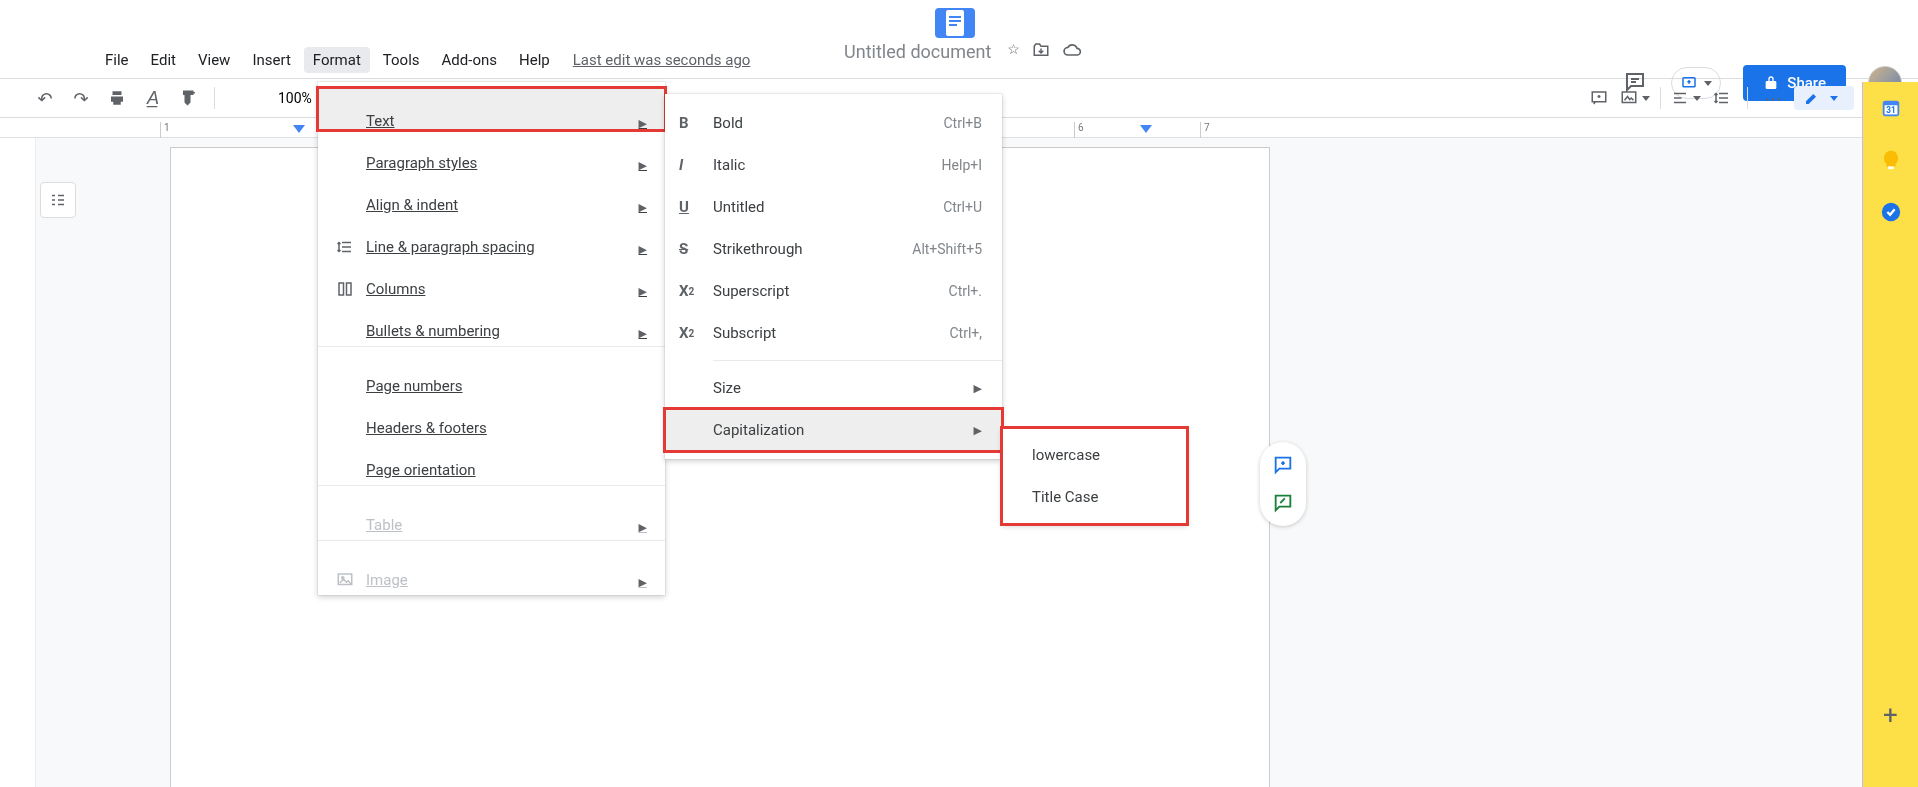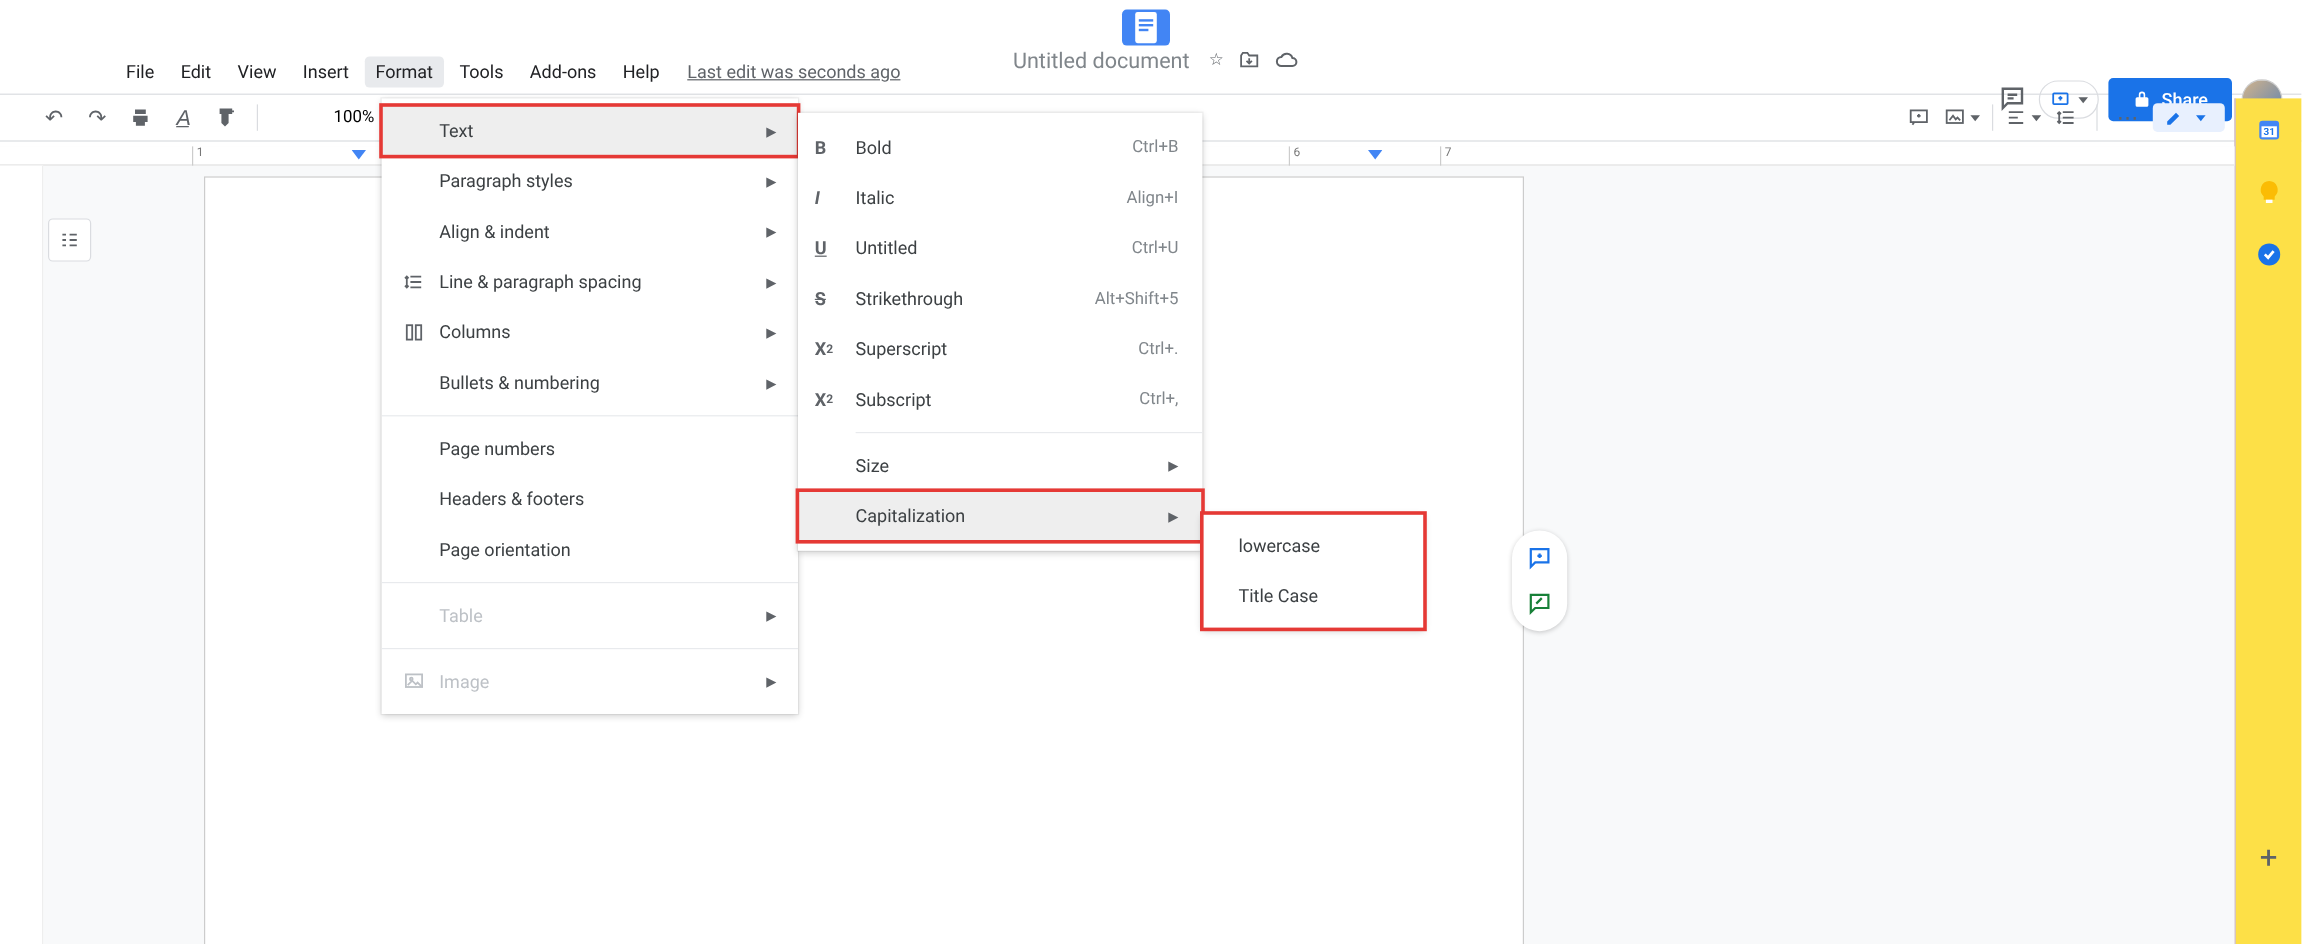--- a/index.html
+++ b/index.html
@@ -6,21 +6,21 @@
   body { background: #fff; color: #3c4043; font-size: 14px; width: 1918px; height: 787px; overflow: hidden; position: relative; }
 
   
   .titlebar { display: flex; align-items: center; padding: 8px 16px 0 16px; height: 44px; flex-direction: column; }
   .docs-logo { width: 40px; height: 40px; background: #4285f4; border-radius: 4px; display: flex; align-items: center; justify-content: center; margin-right: 8px; }
   .docs-logo svg { width: 24px; height: 30px; }
   .title-block { flex: 0 0 auto; display: flex; align-items: center; }
   .doc-title { font-size: 18px; color: #80868b; padding: 2px 7px; border: 1px solid transparent; border-radius: 4px; }
   .title-icons { display: flex; gap: 12px; margin-left: 8px; color: #5f6368; }
   .title-icons span { cursor: pointer; }
-  .right-actions { margin-left: auto; display: flex; align-items: center; gap: 8px; }
+  .right-actions { margin-left: auto; display: flex; align-items: center; gap: 22px; }
   .presence-btn { width: 50px; height: 32px; border: 1px solid #dadce0; border-radius: 16px; display: flex; align-items: center; justify-content: center; gap:2px; color:#1a73e8; }
   .share-btn { background: #1a73e8; color: #fff; border-radius: 4px; height: 36px; padding: 0 20px; display: flex; align-items: center; gap: 8px; font-weight: 500; font-size: 15px; cursor: pointer; }
   .avatar { width: 34px; height: 34px; border-radius: 50%; background: linear-gradient(135deg,#d2b48c,#5d81b0); border:1px solid #ccc; }
 
   
   .menubar { display: flex; align-items: center; padding: 4px 64px 6px 96px; height: 34px; gap: 4px; }
   .menu-item { padding: 4px 9px; color: #202124; font-size: 15px; border-radius: 4px; cursor: pointer; }
   .menu-item.open { background: #e8eaed; }
   .last-edit { margin-left: 10px; color: #5f6368; text-decoration: underline; font-size: 15px; cursor: pointer; }
 
@@ -40,21 +40,21 @@
   .canvas-area { position: absolute; left:0; right:56px; top:122px; bottom:0; background:#f8f9fa; }
   .ruler { height:16px; background:#fff; border-bottom:1px solid #e0e0e0; position:relative; font-size:10px; color:#777; }
   .ruler .marker { position:absolute; top:0; height:16px; border-left:1px solid #ccc; padding-left:3px; }
   .vruler { position:absolute; left:0; top:16px; bottom:0; width:36px; background:#fff; border-right:1px solid #eee; }
   .outline-btn { position:absolute; left:40px; top:60px; width:36px; height:36px; border:1px solid #dadce0; border-radius:4px; background:#fff; display:flex; align-items:center; justify-content:center; color:#5f6368; cursor:pointer; }
   .page { position:absolute; left:170px; top:25px; width:1100px; height:700px; background:#fff; border:1px solid #ccc; }
 
   
   .menu-popup { position:absolute; background:#fff; box-shadow:0 2px 6px rgba(0,0,0,.2), 0 0 0 1px rgba(0,0,0,.05); font-size:15px; color:#3c4043; padding:6px 0; z-index:50; }
   .format-menu { left:318px; top:82px; width:347px; }
-  .menu-row { display:flex; align-items:center; height:42px; padding:0 18px 0 18px; cursor:pointer; position:relative; }
+  .menu-row { display:flex; align-items:flex-end; height:42px; padding:0 18px 0 18px; cursor:pointer; position:relative;text-decoration:underline; }
   .menu-row .mi-icon { width:30px; display:flex; justify-content:flex-start; color:#5f6368; }
   .menu-row .mi-label { flex:1; }
   .menu-row .mi-arrow { color:#5f6368; font-size:11px; }
   .menu-row.disabled { color:#bdc1c6; cursor:default; }
   .menu-row.disabled .mi-icon { color:#bdc1c6; }
   .menu-row.highlight { background:#eee; }
   .menu-divider { height:1px; background:#e8eaed; margin:6px 0; }
   .redbox { outline:3px solid #e53935; outline-offset:-1px; }
 
   .text-submenu { left:665px; top:94px; width:337px; padding:8px 0; }
@@ -345,21 +345,21 @@
     <div class="sub-row">
       <span class="s-icon">B</span>
       <span class="s-label">Bold</span>
       <span class="s-short">Ctrl+B</span>
     </div>
     <div class="sub-row">
       <span class="s-icon">
         <span style="font-style:italic">I</span>
       </span>
       <span class="s-label">Italic</span>
-      <span class="s-short">Align+I</span>
+      <span class="s-short">Help+I</span>
     </div>
     <div class="sub-row">
       <span class="s-icon">
         <span style="text-decoration:underline">U</span>
       </span>
       <span class="s-label">Untitled</span>
       <span class="s-short">Ctrl+U</span>
     </div>
     <div class="sub-row">
       <span class="s-icon">

